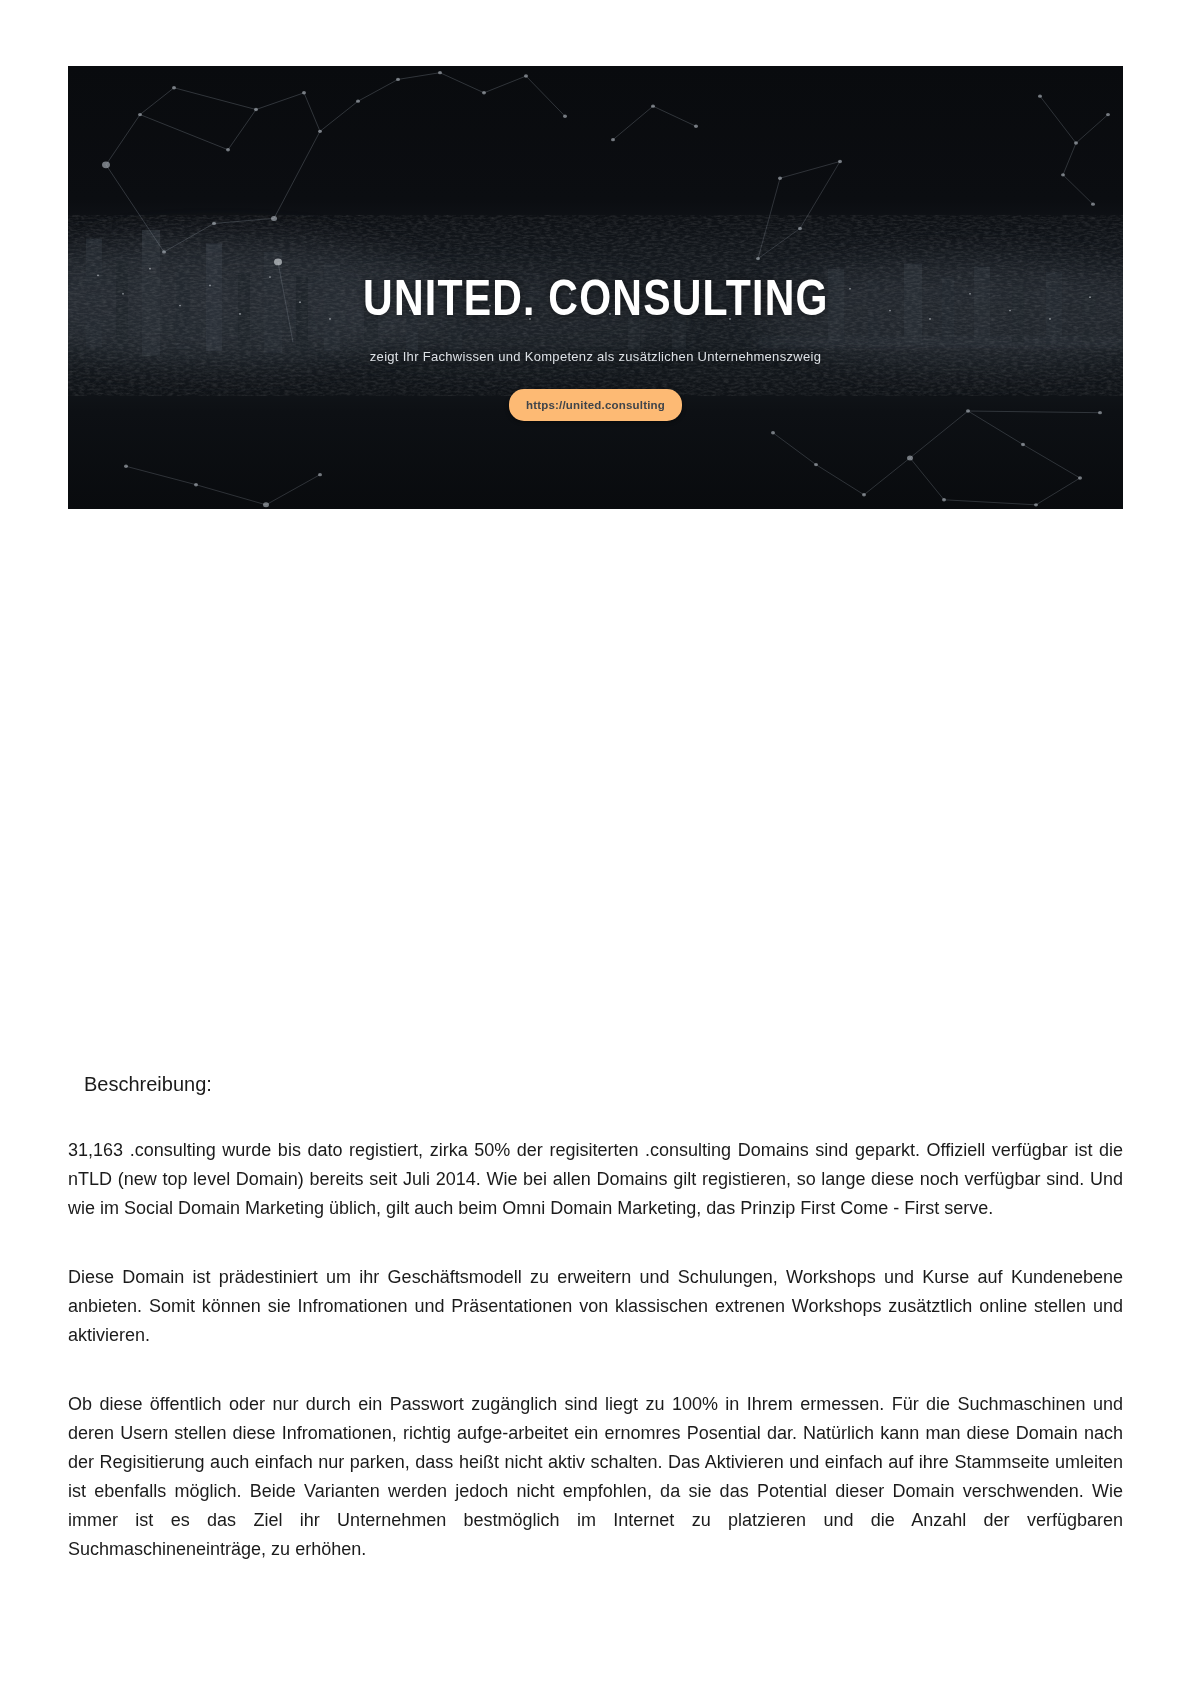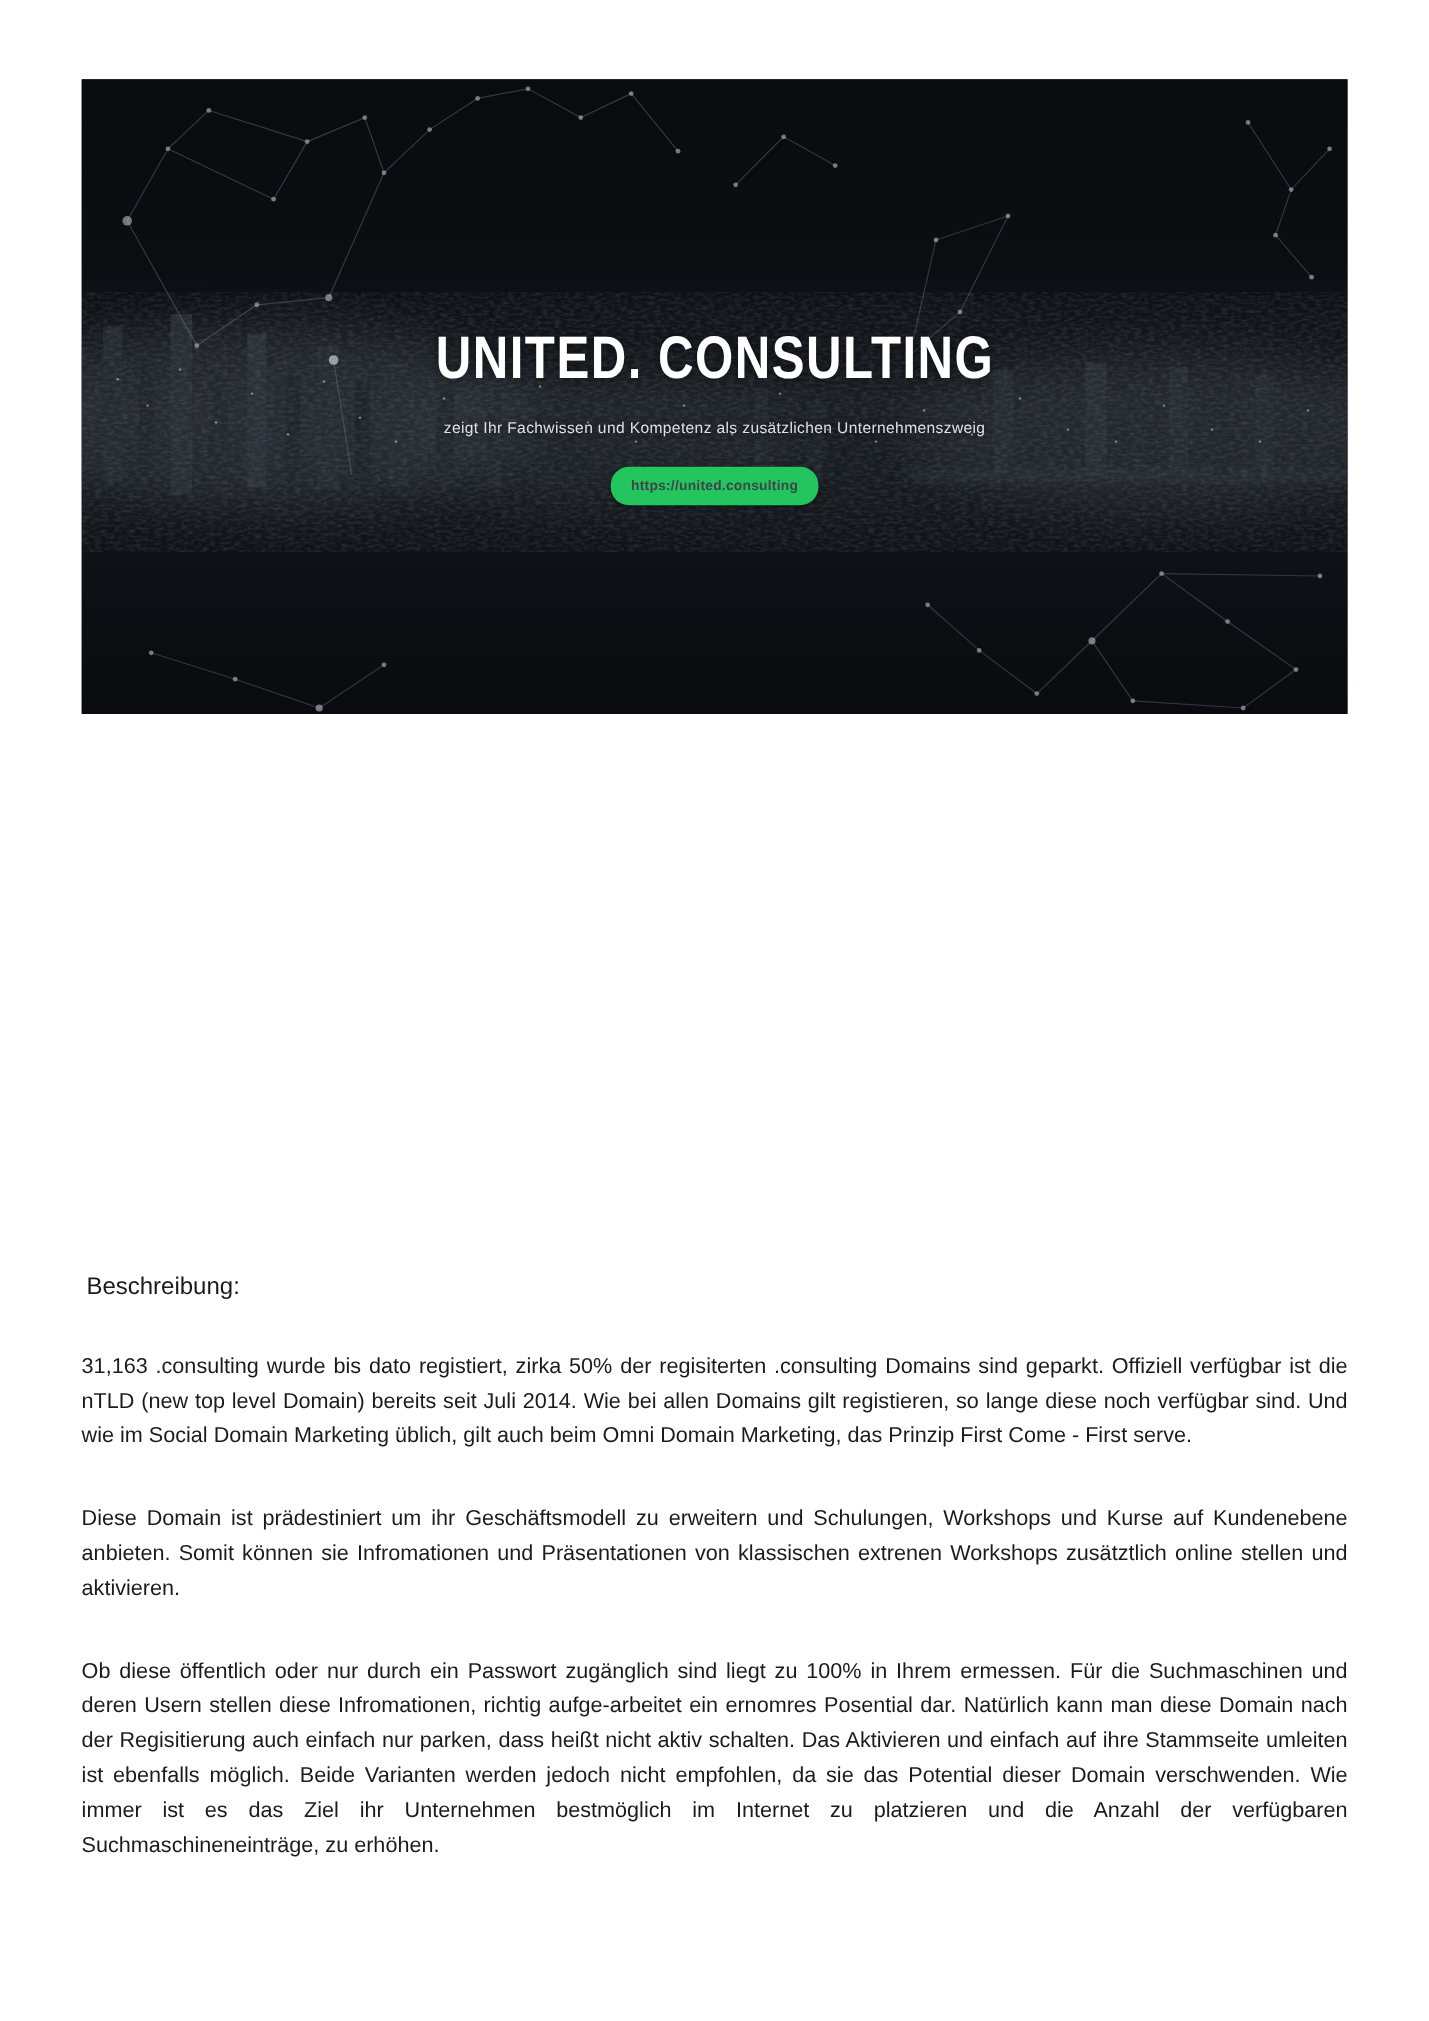--- a/index.html
+++ b/index.html
@@ -8,21 +8,21 @@
     width: 1191px; height: 1684px;
     background: #ffffff;
     font-family: "Liberation Sans", sans-serif;
     position: relative;
     overflow: hidden;
   }
 
   
   .banner {
     position: absolute; left: 68px; top: 66px;
-    width: 1055px; height: 529px;
+    width: 1055px; height: 443px;
     background: #0a0c10;
     overflow: hidden;
   }
   .banner-bg {
     position: absolute; inset: 0;
     width: 100%; height: 100%; display: block;
   }
   .banner-content {
     position: absolute; inset: 0;
     display: flex; flex-direction: column; align-items: center;
@@ -38,40 +38,40 @@
     text-shadow: 0 0 10px rgba(0,0,0,.55);
   }
   .banner-subtitle {
     margin: 23px 0 0;
     color: #dde1e6;
     font-size: 13px; letter-spacing: .3px;
     text-shadow: 0 0 6px rgba(0,0,0,.6);
   }
   .url-pill {
     margin: 25px 0 0;
-    background: #22c55e;
+    background: #fdba74;
     border-radius: 15px;
     height: 29px;
     display: flex; align-items: center;
     padding: 16px 17px;
     box-shadow: 0 1px 4px rgba(0,0,0,.45);
     cursor: pointer;
   }
   .url-pill span {
     color: #3f444a;
     font-size: 11.5px; font-weight: 700; letter-spacing: .2px;
   }
 
   
   .content {
     position: absolute; left: 68px; top: 1056px;
     width: 1055px;
     color: #1b1b1b;
   }
-  .desc-heading { margin: 4px; font-size: 20px; line-height: 24px; font-weight: 400; }
+  .desc-heading { margin: 16px; font-size: 20px; line-height: 24px; font-weight: 400; }
   .para {
     margin: 40px 0 0;
     font-size: 18px; line-height: 29px;
     text-align: justify;
   }
 </style>
 </head>
 <body>
 
 <div class="page">

